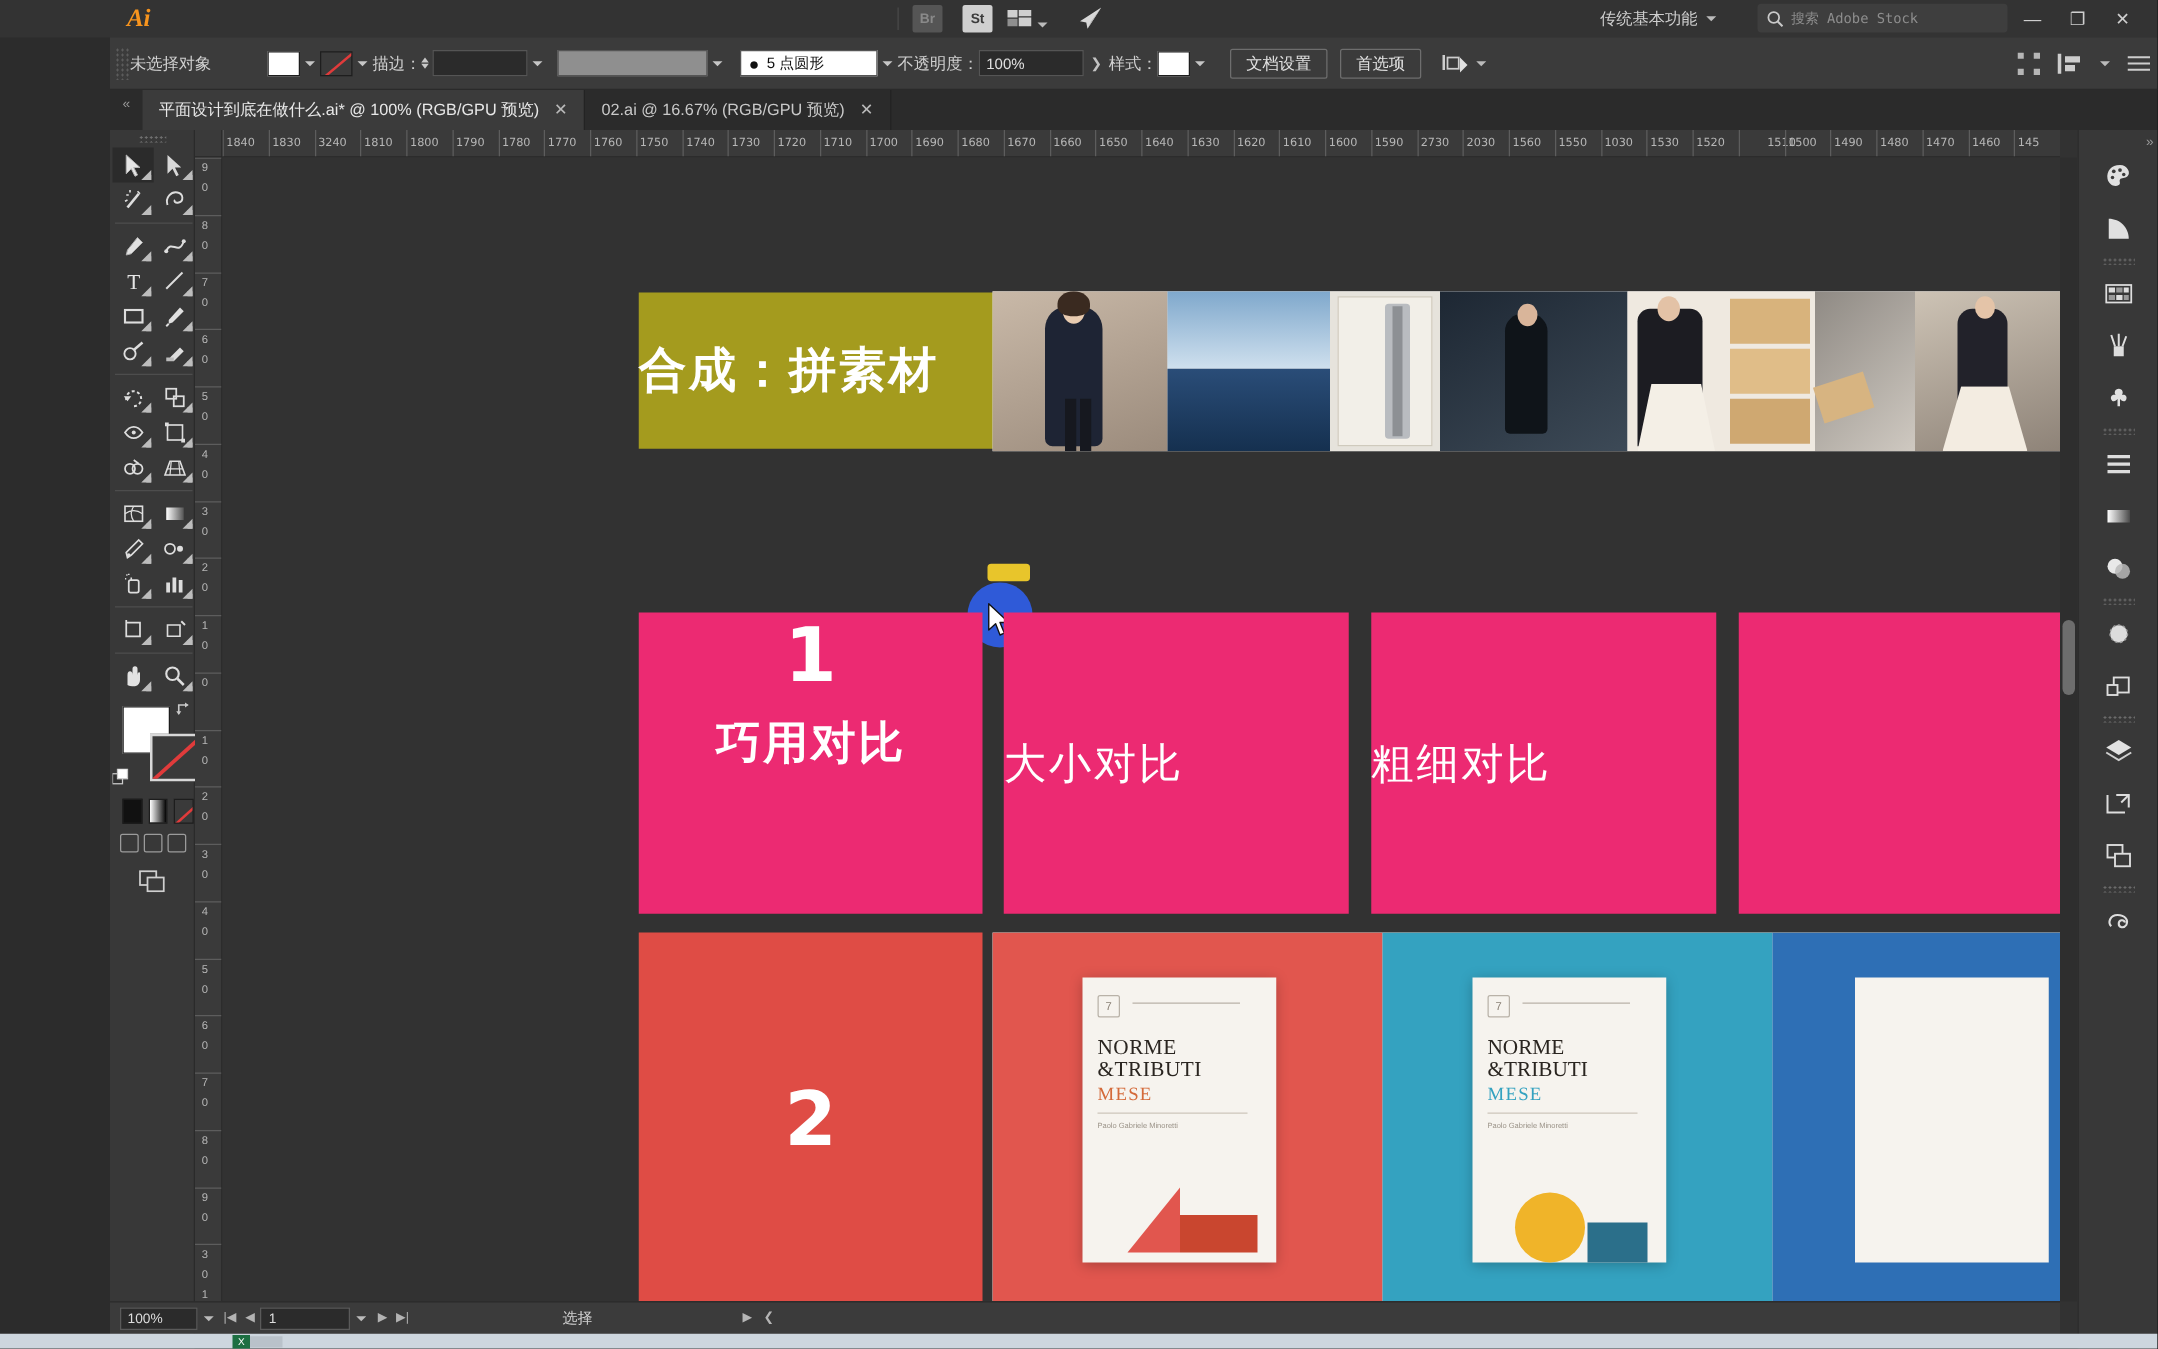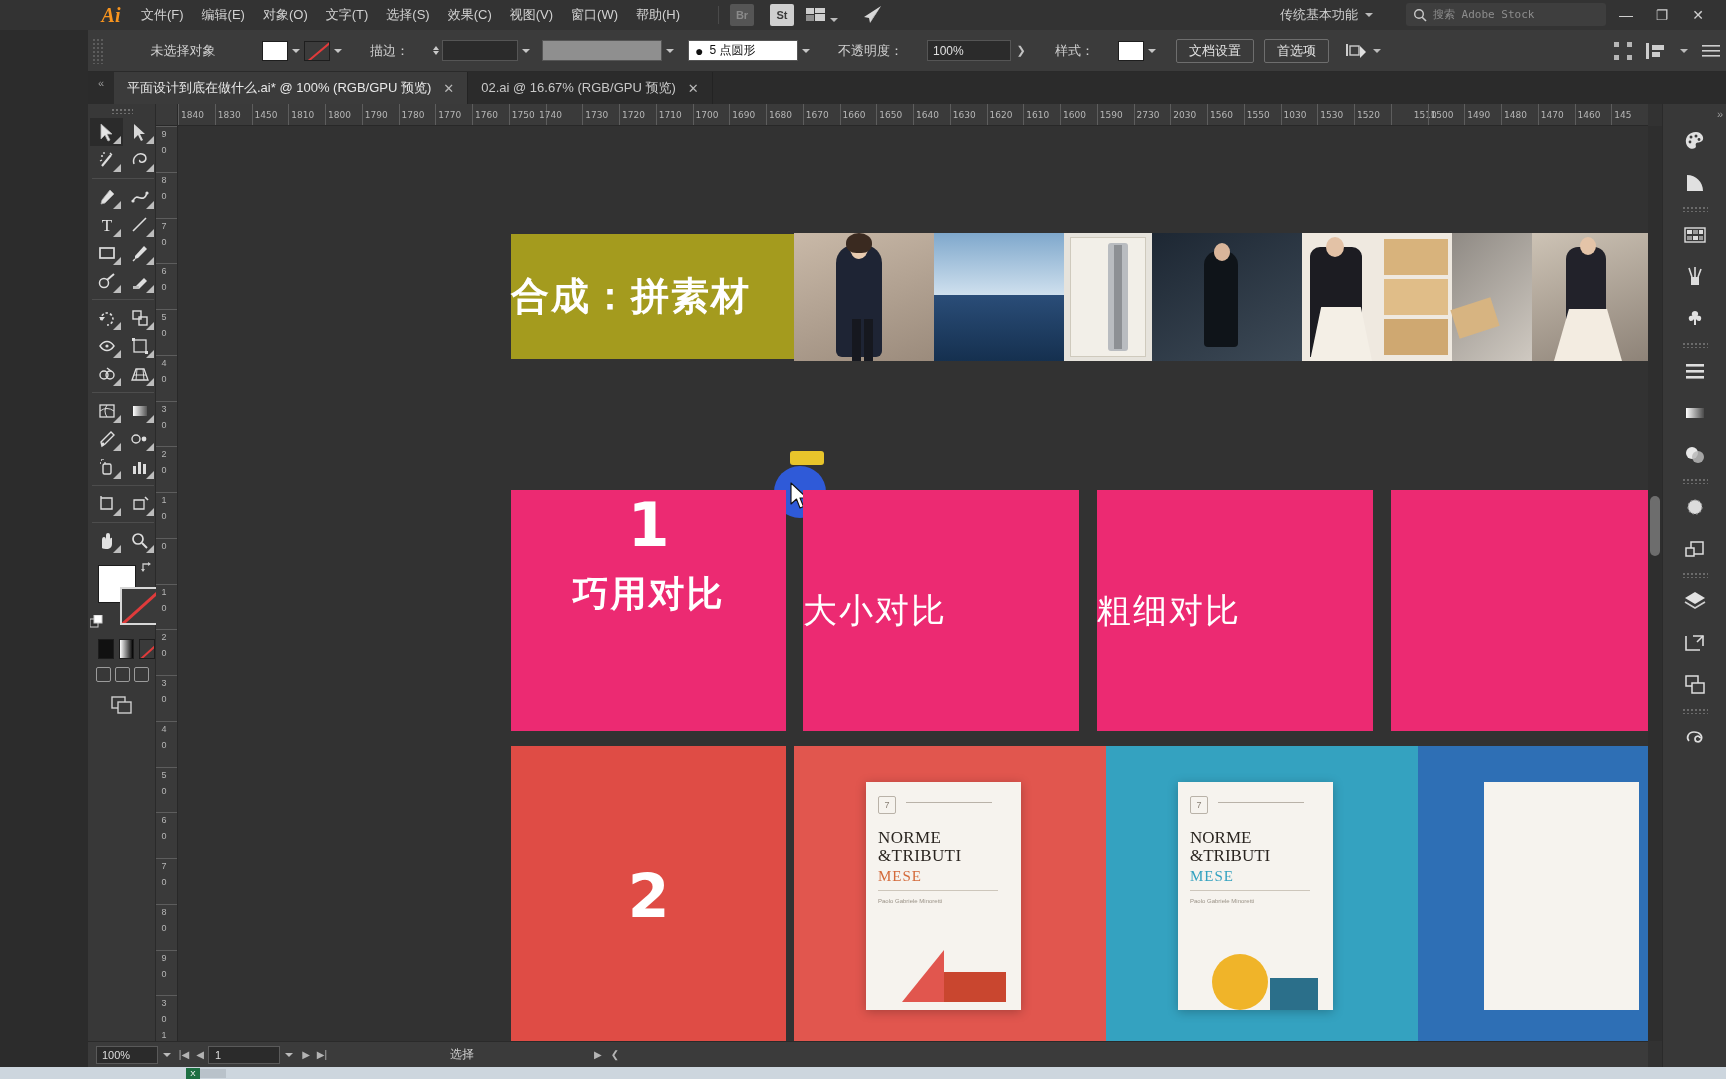--- a/index.html
+++ b/index.html
@@ -52,21 +52,21 @@
   .wbtn { width:36px;height:30px; display:flex;align-items:center;justify-content:center; color:#cfcfcf; font-size:14px; }
 
   
   .controlbar {
     position:absolute; left:88px; top:30px; width:1638px; height:42px; background:#3b3b3b;
     border-bottom:1px solid #2a2a2a; display:flex; align-items:center;
   }
   .grip { width:12px; height:26px; margin-left:4px;
      background-image:radial-gradient(#6a6a6a 1px, transparent 1px);
      background-size:4px 4px; opacity:.7;}
-  .cb-label { font-size:13px; color:#d0d0d0; margin:0 24px; white-space:nowrap;text-align:center; }
+  .cb-label { font-size:13px; color:#d0d0d0; margin:0 0; white-space:nowrap; }
   .swatch-box { width:26px;height:20px;border:1px solid #1e1e1e; background:#fff; }
   .swatch-none { width:26px;height:20px;border:1px solid #1e1e1e; background:#3b3b3b; position:relative; overflow:hidden;}
   .swatch-none:after{ content:""; position:absolute; left:-4px; top:9px; width:36px;height:2px;background:#e03b3b; transform:rotate(-40deg);}
   .dd-arrow { width:16px;height:20px; display:flex;align-items:center;justify-content:center; }
   .dd-arrow i { width:0;height:0;border-left:4px solid transparent;border-right:4px solid transparent;border-top:4px solid #c6c6c6; display:block;}
   .num-field { height:21px; background:#2b2b2b; border:1px solid #555; color:#e0e0e0; font-size:12px;
      display:flex;align-items:center; padding:0 5px; }
   .wide-field { height:21px; background:#8f8f8f; border:1px solid #555; }
   .brush-field { height:21px; background:#ffffff; color:#111; font-size:12px; display:flex;align-items:center;gap:6px; padding:0 6px; border:1px solid #555;}
   .spinner { display:flex;flex-direction:column; justify-content:center; gap:1px; margin-right:3px;}
@@ -179,31 +179,20 @@
 </style>
 </head>
 <body>
 
 <div class="app">
 
   <div class="win-left-strip"></div>
 
   <div class="menubar">
     <div class="ai-logo">Ai</div>
-    <div class="menu-items" id="menu-items">
-        <div class="menu-item">文件(F)</div>
-        <div class="menu-item">编辑(E)</div>
-        <div class="menu-item">对象(O)</div>
-        <div class="menu-item">文字(T)</div>
-        <div class="menu-item">选择(S)</div>
-        <div class="menu-item">效果(C)</div>
-        <div class="menu-item">视图(V)</div>
-        <div class="menu-item">窗口(W)</div>
-        <div class="menu-item">帮助(H)</div>
-      </div>
 
     <div class="mb-sep" style="left:718px;"></div>
     <div class="appicon br">Br</div>
     <div class="appicon st">St</div>
 
     <div class="arrange-ico">
       <svg width="22" height="17" viewBox="0 0 22 17">
         <rect x="1" y="2" width="8" height="6" fill="#cfcfcf"></rect>
         <rect x="1" y="9" width="8" height="6" fill="#8f8f8f"></rect>
         <rect x="10" y="2" width="10" height="5" fill="#cfcfcf"></rect>
@@ -579,37 +568,37 @@
     </div>
   </div>
 
   <div class="ruler-corner"></div>
   <div class="hruler" id="hruler">
       <div class="hr-tick" style="left: 0px;"></div>
       <div class="hr-lbl" style="left: 3px;">1840</div>
       <div class="hr-tick" style="left: 36.75px;"></div>
       <div class="hr-lbl" style="left: 39.75px;">1830</div>
       <div class="hr-tick" style="left: 73.5px;"></div>
-      <div class="hr-lbl" style="left: 76.5px;">1450</div>
+      <div class="hr-lbl" style="left: 76.5px;">3240</div>
       <div class="hr-tick" style="left: 110.25px;"></div>
       <div class="hr-lbl" style="left: 113.25px;">1810</div>
       <div class="hr-tick" style="left: 147px;"></div>
       <div class="hr-lbl" style="left: 150px;">1800</div>
       <div class="hr-tick" style="left: 183.75px;"></div>
       <div class="hr-lbl" style="left: 186.75px;">1790</div>
       <div class="hr-tick" style="left: 220.5px;"></div>
       <div class="hr-lbl" style="left: 223.5px;">1780</div>
       <div class="hr-tick" style="left: 257.25px;"></div>
       <div class="hr-lbl" style="left: 260.25px;">1770</div>
       <div class="hr-tick" style="left: 294px;"></div>
       <div class="hr-lbl" style="left: 297px;">1760</div>
       <div class="hr-tick" style="left: 330.75px;"></div>
       <div class="hr-lbl" style="left: 333.75px;">1750</div>
       <div class="hr-tick" style="left: 367.5px;"></div>
-      <div class="hr-lbl" style="left: 361px;">1740</div>
+      <div class="hr-lbl" style="left: 371px;">1740</div>
       <div class="hr-tick" style="left: 404.25px;"></div>
       <div class="hr-lbl" style="left: 407.25px;">1730</div>
       <div class="hr-tick" style="left: 441px;"></div>
       <div class="hr-lbl" style="left: 444px;">1720</div>
       <div class="hr-tick" style="left: 477.75px;"></div>
       <div class="hr-lbl" style="left: 480.75px;">1710</div>
       <div class="hr-tick" style="left: 514.5px;"></div>
       <div class="hr-lbl" style="left: 517.5px;">1700</div>
       <div class="hr-tick" style="left: 551.25px;"></div>
       <div class="hr-lbl" style="left: 554.25px;">1690</div>

